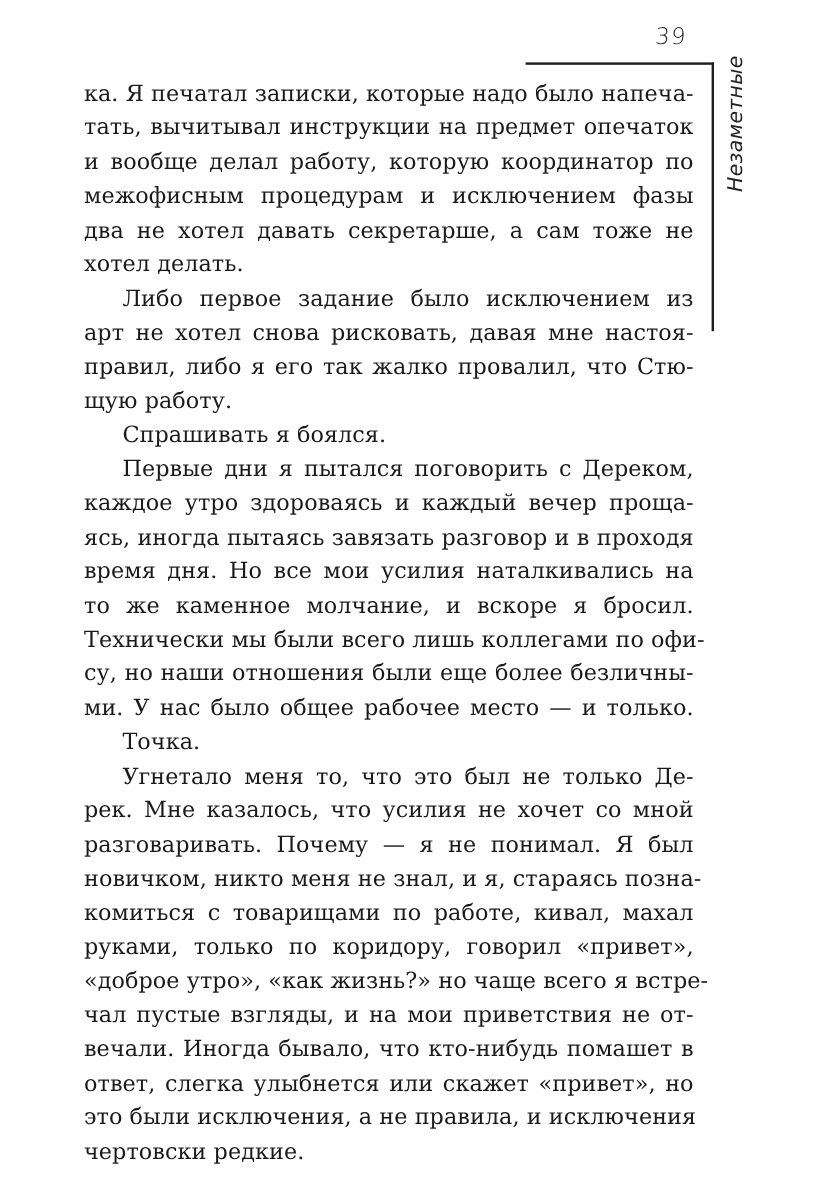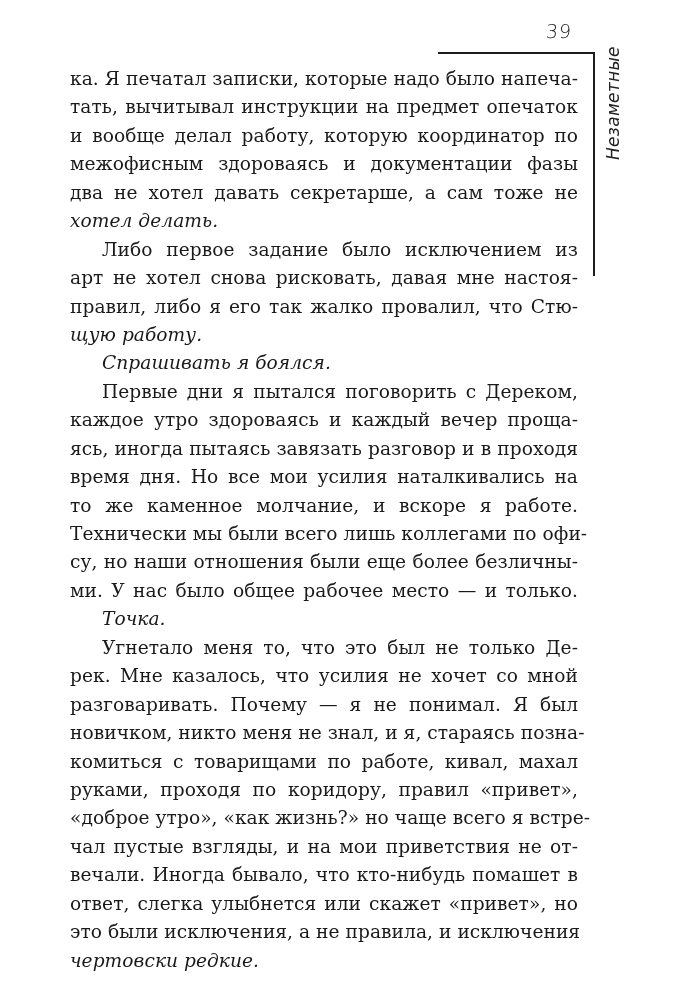--- a/index.html
+++ b/index.html
@@ -68,57 +68,56 @@
       white-space: nowrap;
       text-align: justify;
       text-align-last: justify;
       letter-spacing: 0.05px;
     }
     .line.indent {
       padding-left: 32px;
     }
     .line.last {
       text-align-last: left;
-      font-style: italic;
     }
   </style>
 </head>
 <body>
 
 <div class="page-number">39</div>
 <div class="mark-hline"></div>
 <div class="mark-vline"></div>
 <div class="margin-note">Незаметные</div>
 
 <div class="text-block" id="text-block">
     <div class="line">ка. Я печатал записки, которые надо было напеча-</div>
     <div class="line">тать, вычитывал инструкции на предмет опечаток</div>
     <div class="line">и вообще делал работу, которую координатор по</div>
-    <div class="line">межофисным здороваясь и документации фазы</div>
+    <div class="line">межофисным процедурам и исключением фазы</div>
     <div class="line">два не хотел давать секретарше, а сам тоже не</div>
     <div class="line last">хотел делать.</div>
     <div class="line indent">Либо первое задание было исключением из</div>
     <div class="line">арт не хотел снова рисковать, давая мне настоя-</div>
     <div class="line">правил, либо я его так жалко провалил, что Стю-</div>
     <div class="line last">щую работу.</div>
     <div class="line indent last">Спрашивать я боялся.</div>
     <div class="line indent">Первые дни я пытался поговорить с Дереком,</div>
     <div class="line">каждое утро здороваясь и каждый вечер проща-</div>
     <div class="line">ясь, иногда пытаясь завязать разговор и в проходя</div>
     <div class="line">время дня. Но все мои усилия наталкивались на</div>
-    <div class="line">то же каменное молчание, и вскоре я работе.</div>
+    <div class="line">то же каменное молчание, и вскоре я бросил.</div>
     <div class="line">Технически мы были всего лишь коллегами по офи-</div>
     <div class="line">су, но наши отношения были еще более безличны-</div>
     <div class="line">ми. У нас было общее рабочее место — и только.</div>
     <div class="line indent last">Точка.</div>
     <div class="line indent">Угнетало меня то, что это был не только Де-</div>
     <div class="line">рек. Мне казалось, что усилия не хочет со мной</div>
     <div class="line">разговаривать. Почему — я не понимал. Я был</div>
     <div class="line">новичком, никто меня не знал, и я, стараясь позна-</div>
     <div class="line">комиться с товарищами по работе, кивал, махал</div>
-    <div class="line">руками, проходя по коридору, правил «привет»,</div>
+    <div class="line">руками, только по коридору, говорил «привет»,</div>
     <div class="line">«доброе утро», «как жизнь?» но чаще всего я встре-</div>
     <div class="line">чал пустые взгляды, и на мои приветствия не от-</div>
     <div class="line">вечали. Иногда бывало, что кто-нибудь помашет в</div>
     <div class="line">ответ, слегка улыбнется или скажет «привет», но</div>
     <div class="line">это были исключения, а не правила, и исключения</div>
     <div class="line last">чертовски редкие.</div>
   </div>
 
 </body></html>

